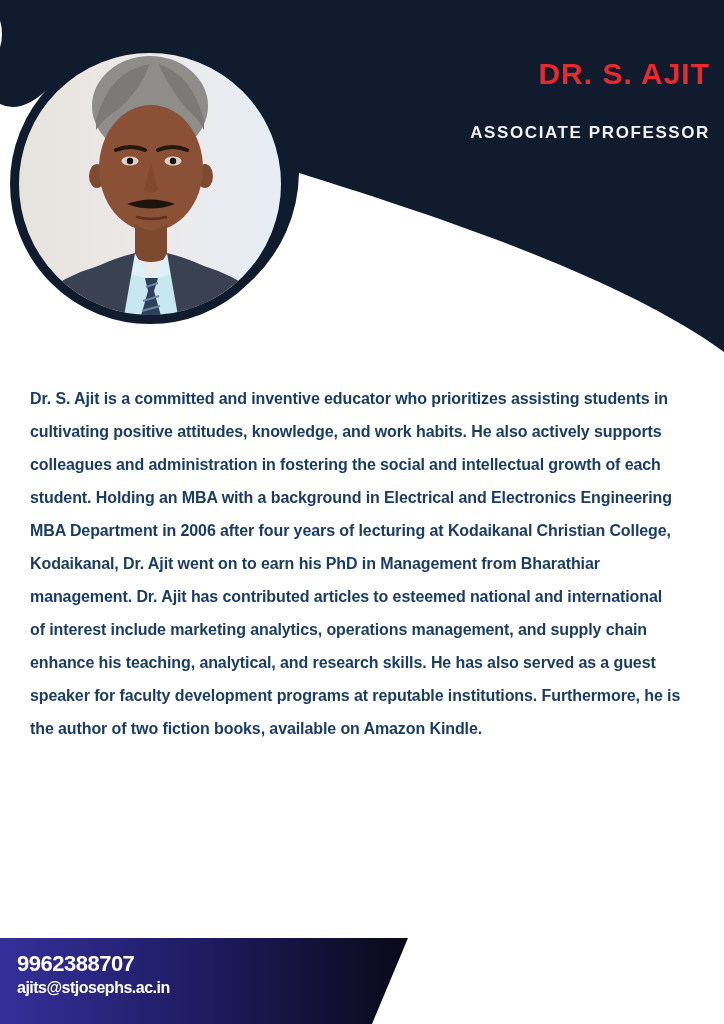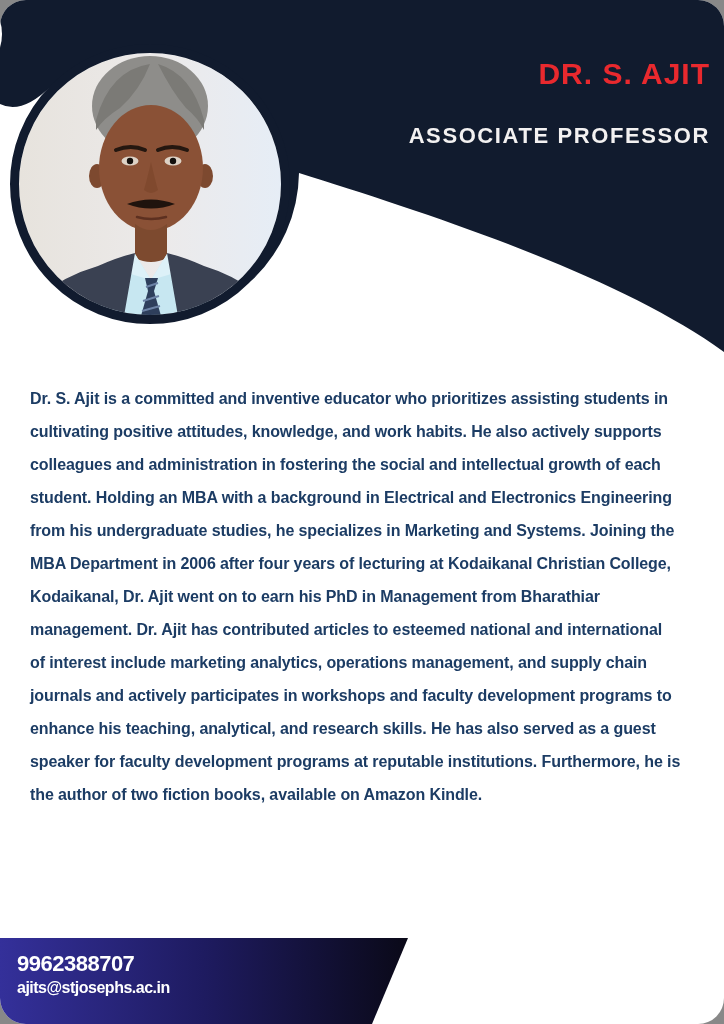--- a/index.html
+++ b/index.html
@@ -1,30 +1,29 @@
 <!DOCTYPE html>
 <html style="--navy: #111b2e; --accent-red: #e9292e; --bio-text: #1c3c64; --subtitle-white: #f3f1f1; --footer-text: #ffffff; --footer-gradient-left: #34309a; --footer-gradient-mid: #1e1b60; --footer-gradient-right: #0a0918; --page-background: #ffffff;"><head>
 <meta charset="utf-8">
 <style>
   html,body{margin:0;padding:0;background:#888;}
   .page{
     position:relative;width:724px;height:1024px;margin:0 auto;
     background:var(--page-background,#ffffff);overflow:hidden;
     font-family:"Liberation Sans",sans-serif;
-    border-radius:26px;
   }
   .bg-art{position:absolute;left:0;top:0;width:724px;height:1024px;display:block;}
   .name{
     position:absolute;top:57px;right:14px;
     font-size:30px;font-weight:bold;letter-spacing:1px;
     color:var(--accent-red,#e8282c);white-space:nowrap;
   }
   .role{
     position:absolute;top:123px;right:14px;
-    font-size:22px;font-weight:bold;letter-spacing:1.6px;
+    font-size:17px;font-weight:bold;letter-spacing:1.6px;
     color:var(--subtitle-white,#f3f1f1);white-space:nowrap;
   }
   .bio{
     position:absolute;left:30px;top:382px;width:676px;
     color:var(--bio-text,#1c3c64);
     font-size:16px;font-weight:bold;line-height:33px;letter-spacing:-0.1px;
   }
   .bio-line{white-space:nowrap;}
   .phone{
     position:absolute;left:17px;top:951px;
@@ -110,26 +109,24 @@
   </svg>
 
   <div class="name">DR. S. AJIT</div>
   <div class="role">ASSOCIATE PROFESSOR</div>
 
   <div class="bio">
       <div class="bio-line">Dr. S. Ajit is a committed and inventive educator who prioritizes assisting students in</div>
       <div class="bio-line">cultivating positive attitudes, knowledge, and work habits. He also actively supports</div>
       <div class="bio-line">colleagues and administration in fostering the social and intellectual growth of each</div>
       <div class="bio-line">student. Holding an MBA with a background in Electrical and Electronics Engineering</div>
-      <div class="bio-line">from his undergraduate studies, he specializes in Marketing and Systems. Joining the</div>
       <div class="bio-line">MBA Department in 2006 after four years of lecturing at Kodaikanal Christian College,</div>
       <div class="bio-line">Kodaikanal, Dr. Ajit went on to earn his PhD in Management from Bharathiar</div>
       <div class="bio-line">management. Dr. Ajit has contributed articles to esteemed national and international</div>
       <div class="bio-line">of interest include marketing analytics, operations management, and supply chain</div>
-      <div class="bio-line">journals and actively participates in workshops and faculty development programs to</div>
       <div class="bio-line">enhance his teaching, analytical, and research skills. He has also served as a guest</div>
       <div class="bio-line">speaker for faculty development programs at reputable institutions. Furthermore, he is</div>
       <div class="bio-line">the author of two fiction books, available on Amazon Kindle.</div>
     </div>
 
   <div class="phone">9962388707</div>
   <div class="email">ajits@stjosephs.ac.in</div>
 </div>
 
 </body></html>

